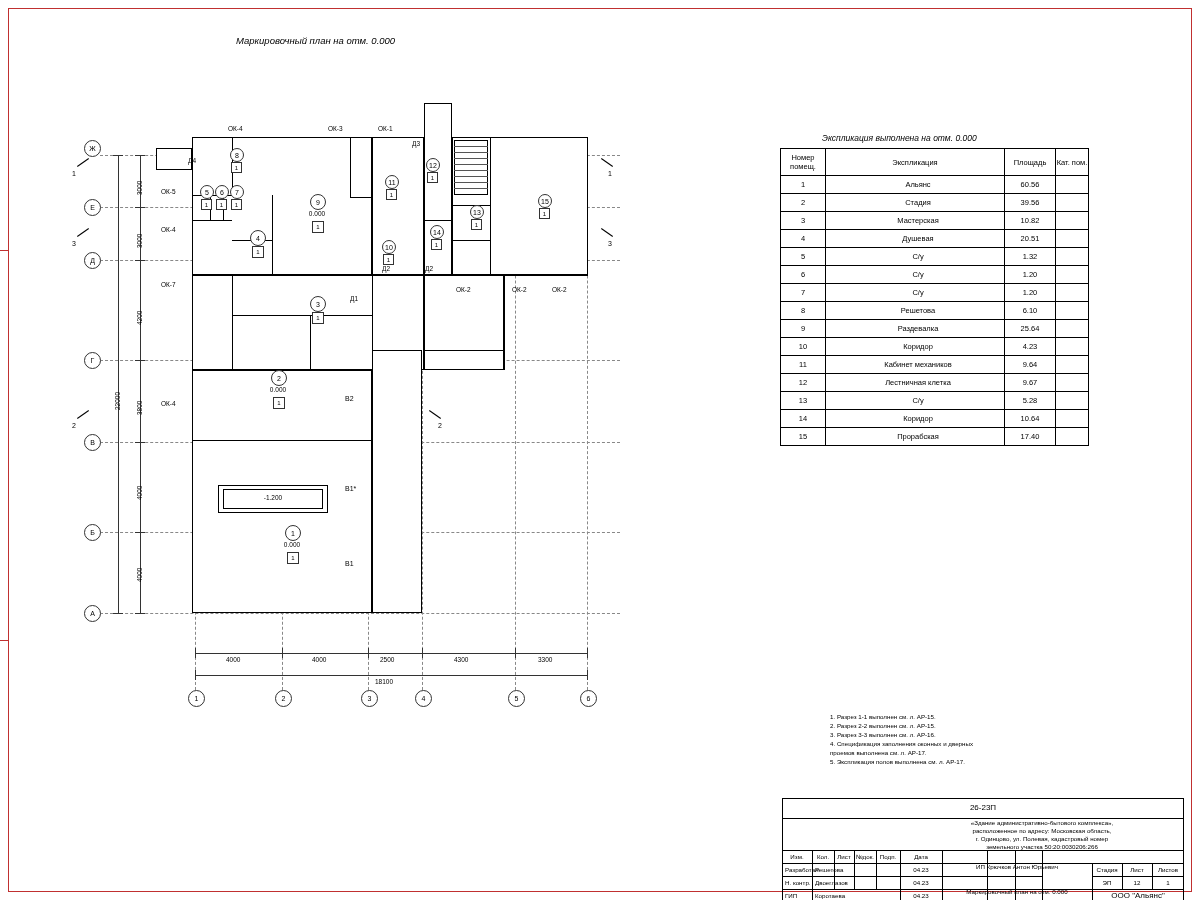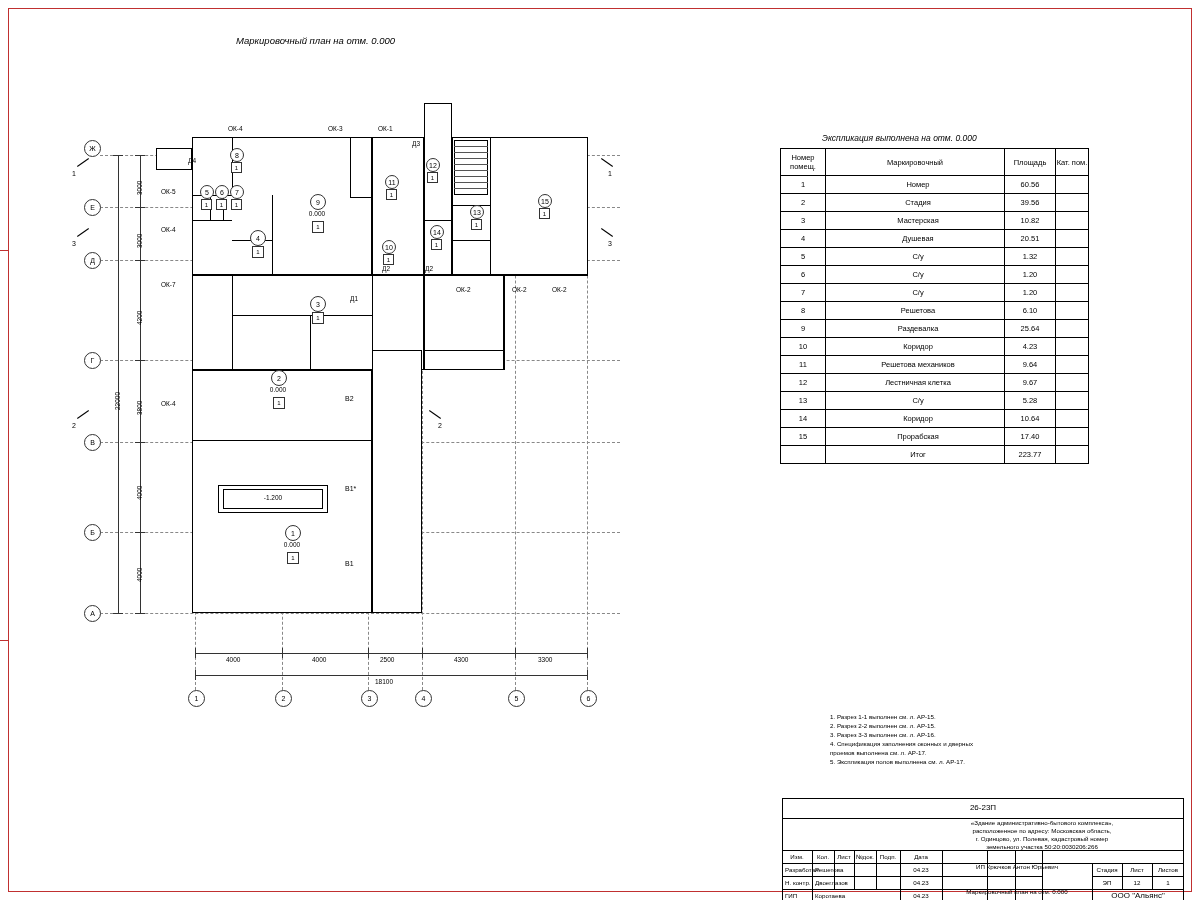--- a/index.html
+++ b/index.html
@@ -61,29 +61,29 @@
 <div class="inner-mark"></div>
 <div class="inner-mark2"></div>
 
 <div class="t plan-title">Маркировочный план на отм. 0.000</div>
 <div class="t expl-title">Экспликация выполнена на отм. 0.000</div>
 
 <table class="expl">
   <thead>
     <tr>
       <th class="col-num">Номер помещ.</th>
-      <th class="col-name" style="text-align:center">Маркировочный</th>
+      <th class="col-name" style="text-align:center">Экспликация</th>
       <th class="col-area">Площадь</th>
       <th class="col-cat">Кат. пом.</th>
     </tr>
   </thead>
   <tbody>
     <tr>
         <td class="col-num">1</td>
-        <td class="col-name">Номер</td>
+        <td class="col-name">Альянс</td>
         <td class="col-area">60.56</td>
         <td class="col-cat"></td>
       </tr>
     <tr>
         <td class="col-num">2</td>
         <td class="col-name">Стадия</td>
         <td class="col-area">39.56</td>
         <td class="col-cat"></td>
       </tr>
     <tr>
@@ -129,21 +129,21 @@
         <td class="col-cat"></td>
       </tr>
     <tr>
         <td class="col-num">10</td>
         <td class="col-name">Коридор</td>
         <td class="col-area">4.23</td>
         <td class="col-cat"></td>
       </tr>
     <tr>
         <td class="col-num">11</td>
-        <td class="col-name">Решетова механиков</td>
+        <td class="col-name">Кабинет механиков</td>
         <td class="col-area">9.64</td>
         <td class="col-cat"></td>
       </tr>
     <tr>
         <td class="col-num">12</td>
         <td class="col-name">Лестничная клетка</td>
         <td class="col-area">9.67</td>
         <td class="col-cat"></td>
       </tr>
     <tr>
@@ -155,26 +155,20 @@
     <tr>
         <td class="col-num">14</td>
         <td class="col-name">Коридор</td>
         <td class="col-area">10.64</td>
         <td class="col-cat"></td>
       </tr>
     <tr>
         <td class="col-num">15</td>
         <td class="col-name">Прорабская</td>
         <td class="col-area">17.40</td>
-        <td class="col-cat"></td>
-      </tr>
-    <tr>
-        <td class="col-num"></td>
-        <td class="col-name">Итог</td>
-        <td class="col-area">223.77</td>
         <td class="col-cat"></td>
       </tr>
   </tbody>
 </table>
 
 <div class="notes">
   <div>1. Разрез 1-1 выполнен см. л. АР-15.</div>
   <div>2. Разрез 2-2 выполнен см. л. АР-15.</div>
   <div>3. Разрез 3-3 выполнен см. л. АР-16.</div>
   <div>4. Спецификация заполнения оконных и дверных</div>

